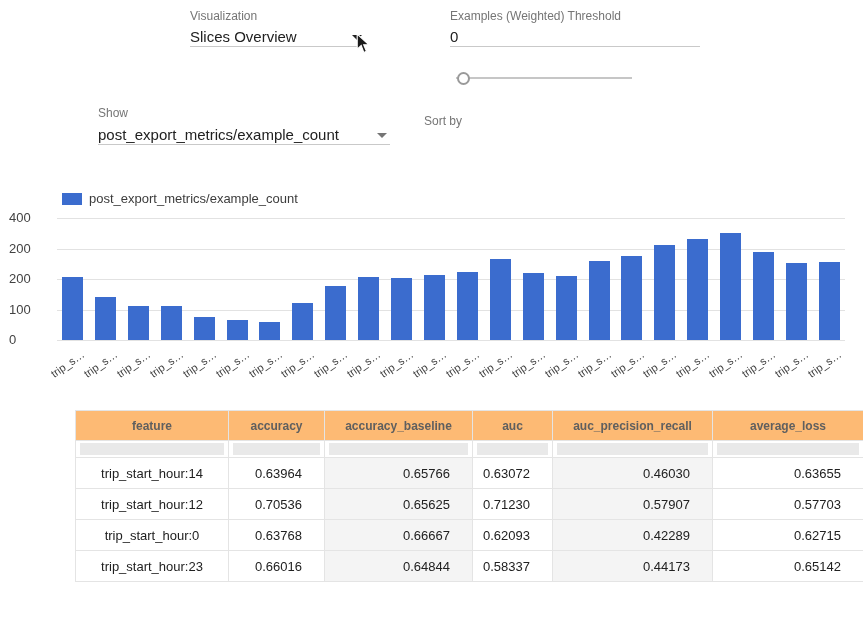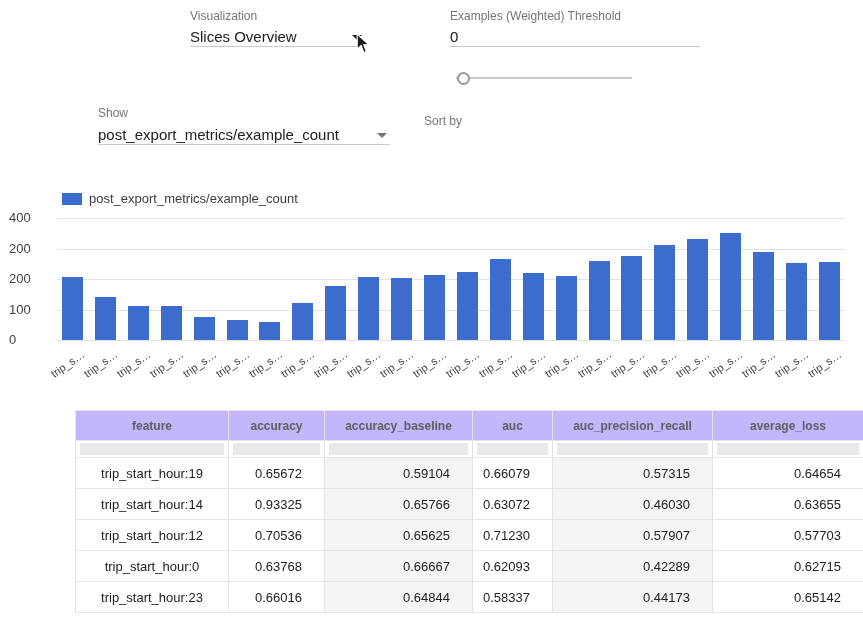--- a/index.html
+++ b/index.html
@@ -48,21 +48,21 @@
            box-sizing:border-box;display:flex;justify-content:space-between;}
   .xslot{position:relative;width:21px;height:38px;}
   .xslot span{position:absolute;top:4px;right:0;transform:rotate(-35deg);transform-origin:100% 50%;
               font-size:11px;color:#424242;white-space:nowrap;}
 
   
   table.metrics{position:absolute;left:75px;top:410px;width:788px;border-collapse:collapse;
                 table-layout:fixed;font-size:13px;color:#212121;background:#fff;}
   table.metrics th,table.metrics td{border:1px solid #e4e4e4;overflow:hidden;white-space:nowrap;}
   table.metrics th{height:27px;font-size:12px;font-weight:bold;color:#5f5f5f;text-align:center;
-                   background:#c4b5fd;cursor:pointer;}
+                   background:#fdba74;cursor:pointer;}
   tr.filter-row td{height:12px;padding:2px 4px;}
   .filter-box{height:12px;background:#e9e9e9;}
   tr.data-row td{height:28px;}
   td.feat{text-align:center;}
   td.num{text-align:right;padding-right:22px;}
   td.shade{background:#f4f4f4;}
 </style>
 </head>
 <body>
 
@@ -248,30 +248,22 @@
           <td>
             <div class="filter-box"></div>
           </td>
           <td>
             <div class="filter-box"></div>
           </td>
         </tr>
       </thead>
       <tbody>
         <tr class="data-row">
-          <td class="feat">trip_start_hour:19</td>
-          <td class="num">0.65672</td>
-          <td class="num shade">0.59104</td>
-          <td class="num">0.66079</td>
-          <td class="num shade">0.57315</td>
-          <td class="num">0.64654</td>
-        </tr>
-        <tr class="data-row">
           <td class="feat">trip_start_hour:14</td>
-          <td class="num">0.93325</td>
+          <td class="num">0.63964</td>
           <td class="num shade">0.65766</td>
           <td class="num">0.63072</td>
           <td class="num shade">0.46030</td>
           <td class="num">0.63655</td>
         </tr>
         <tr class="data-row">
           <td class="feat">trip_start_hour:12</td>
           <td class="num">0.70536</td>
           <td class="num shade">0.65625</td>
           <td class="num">0.71230</td>

